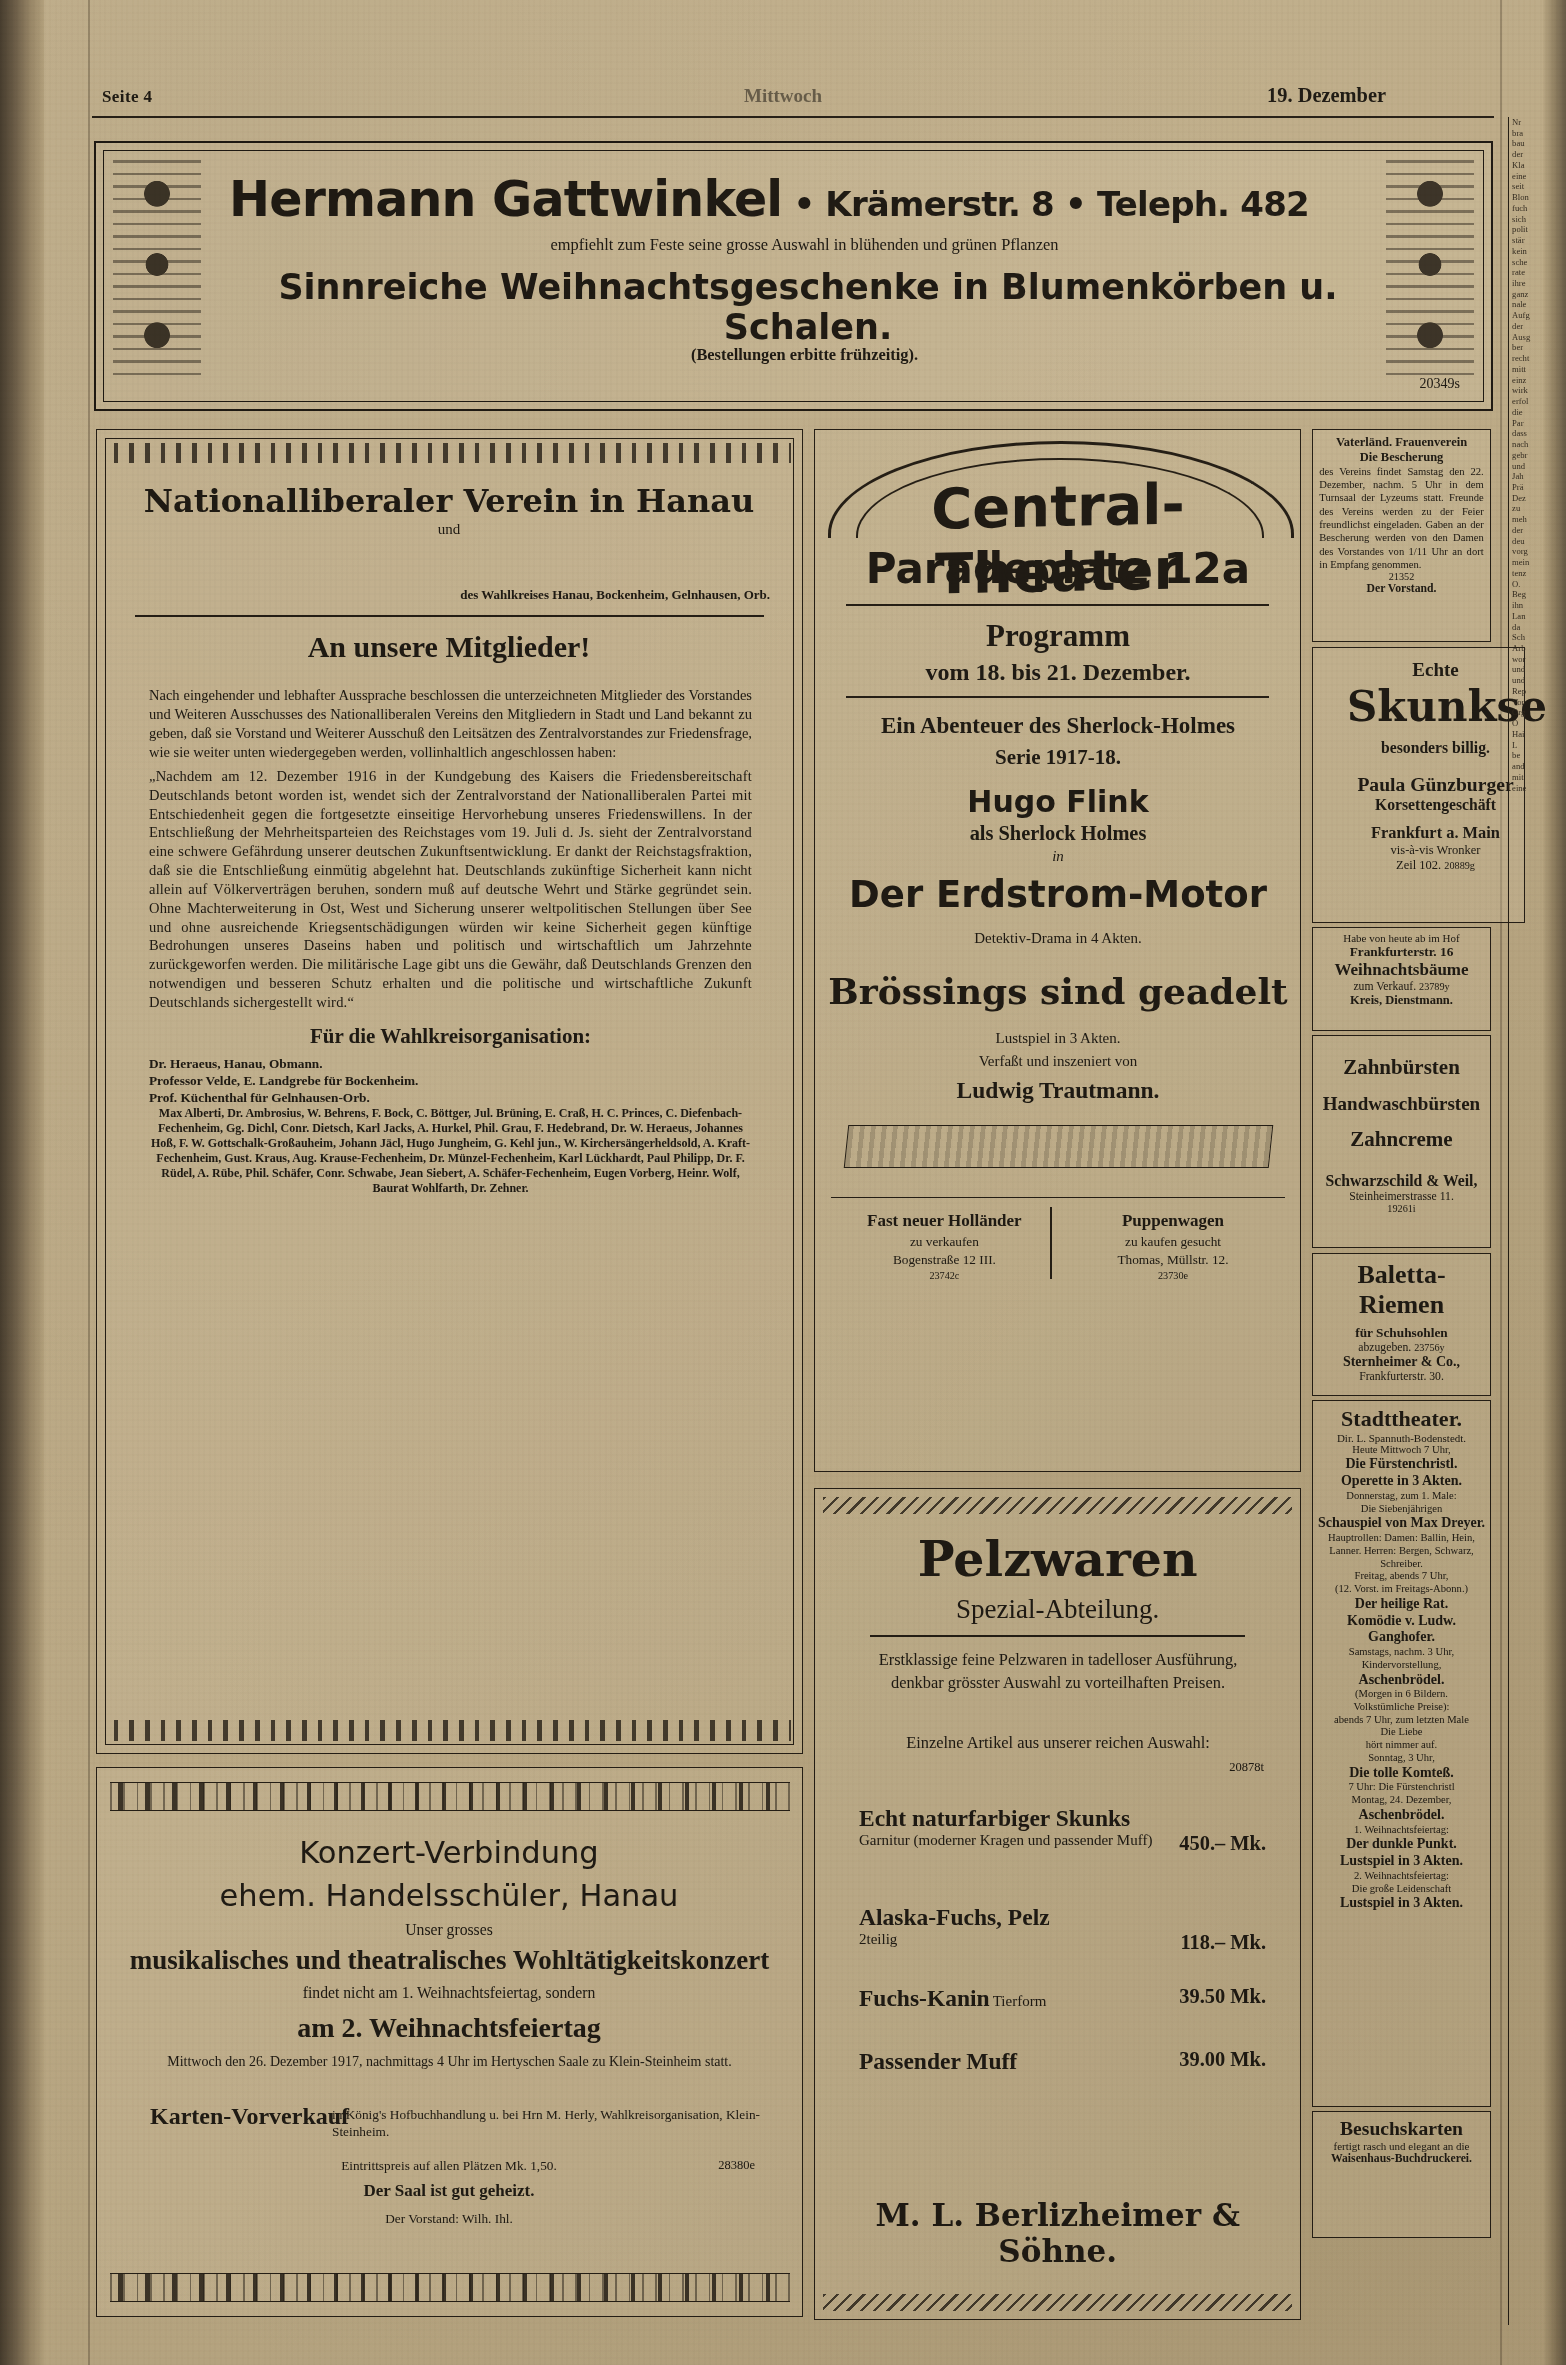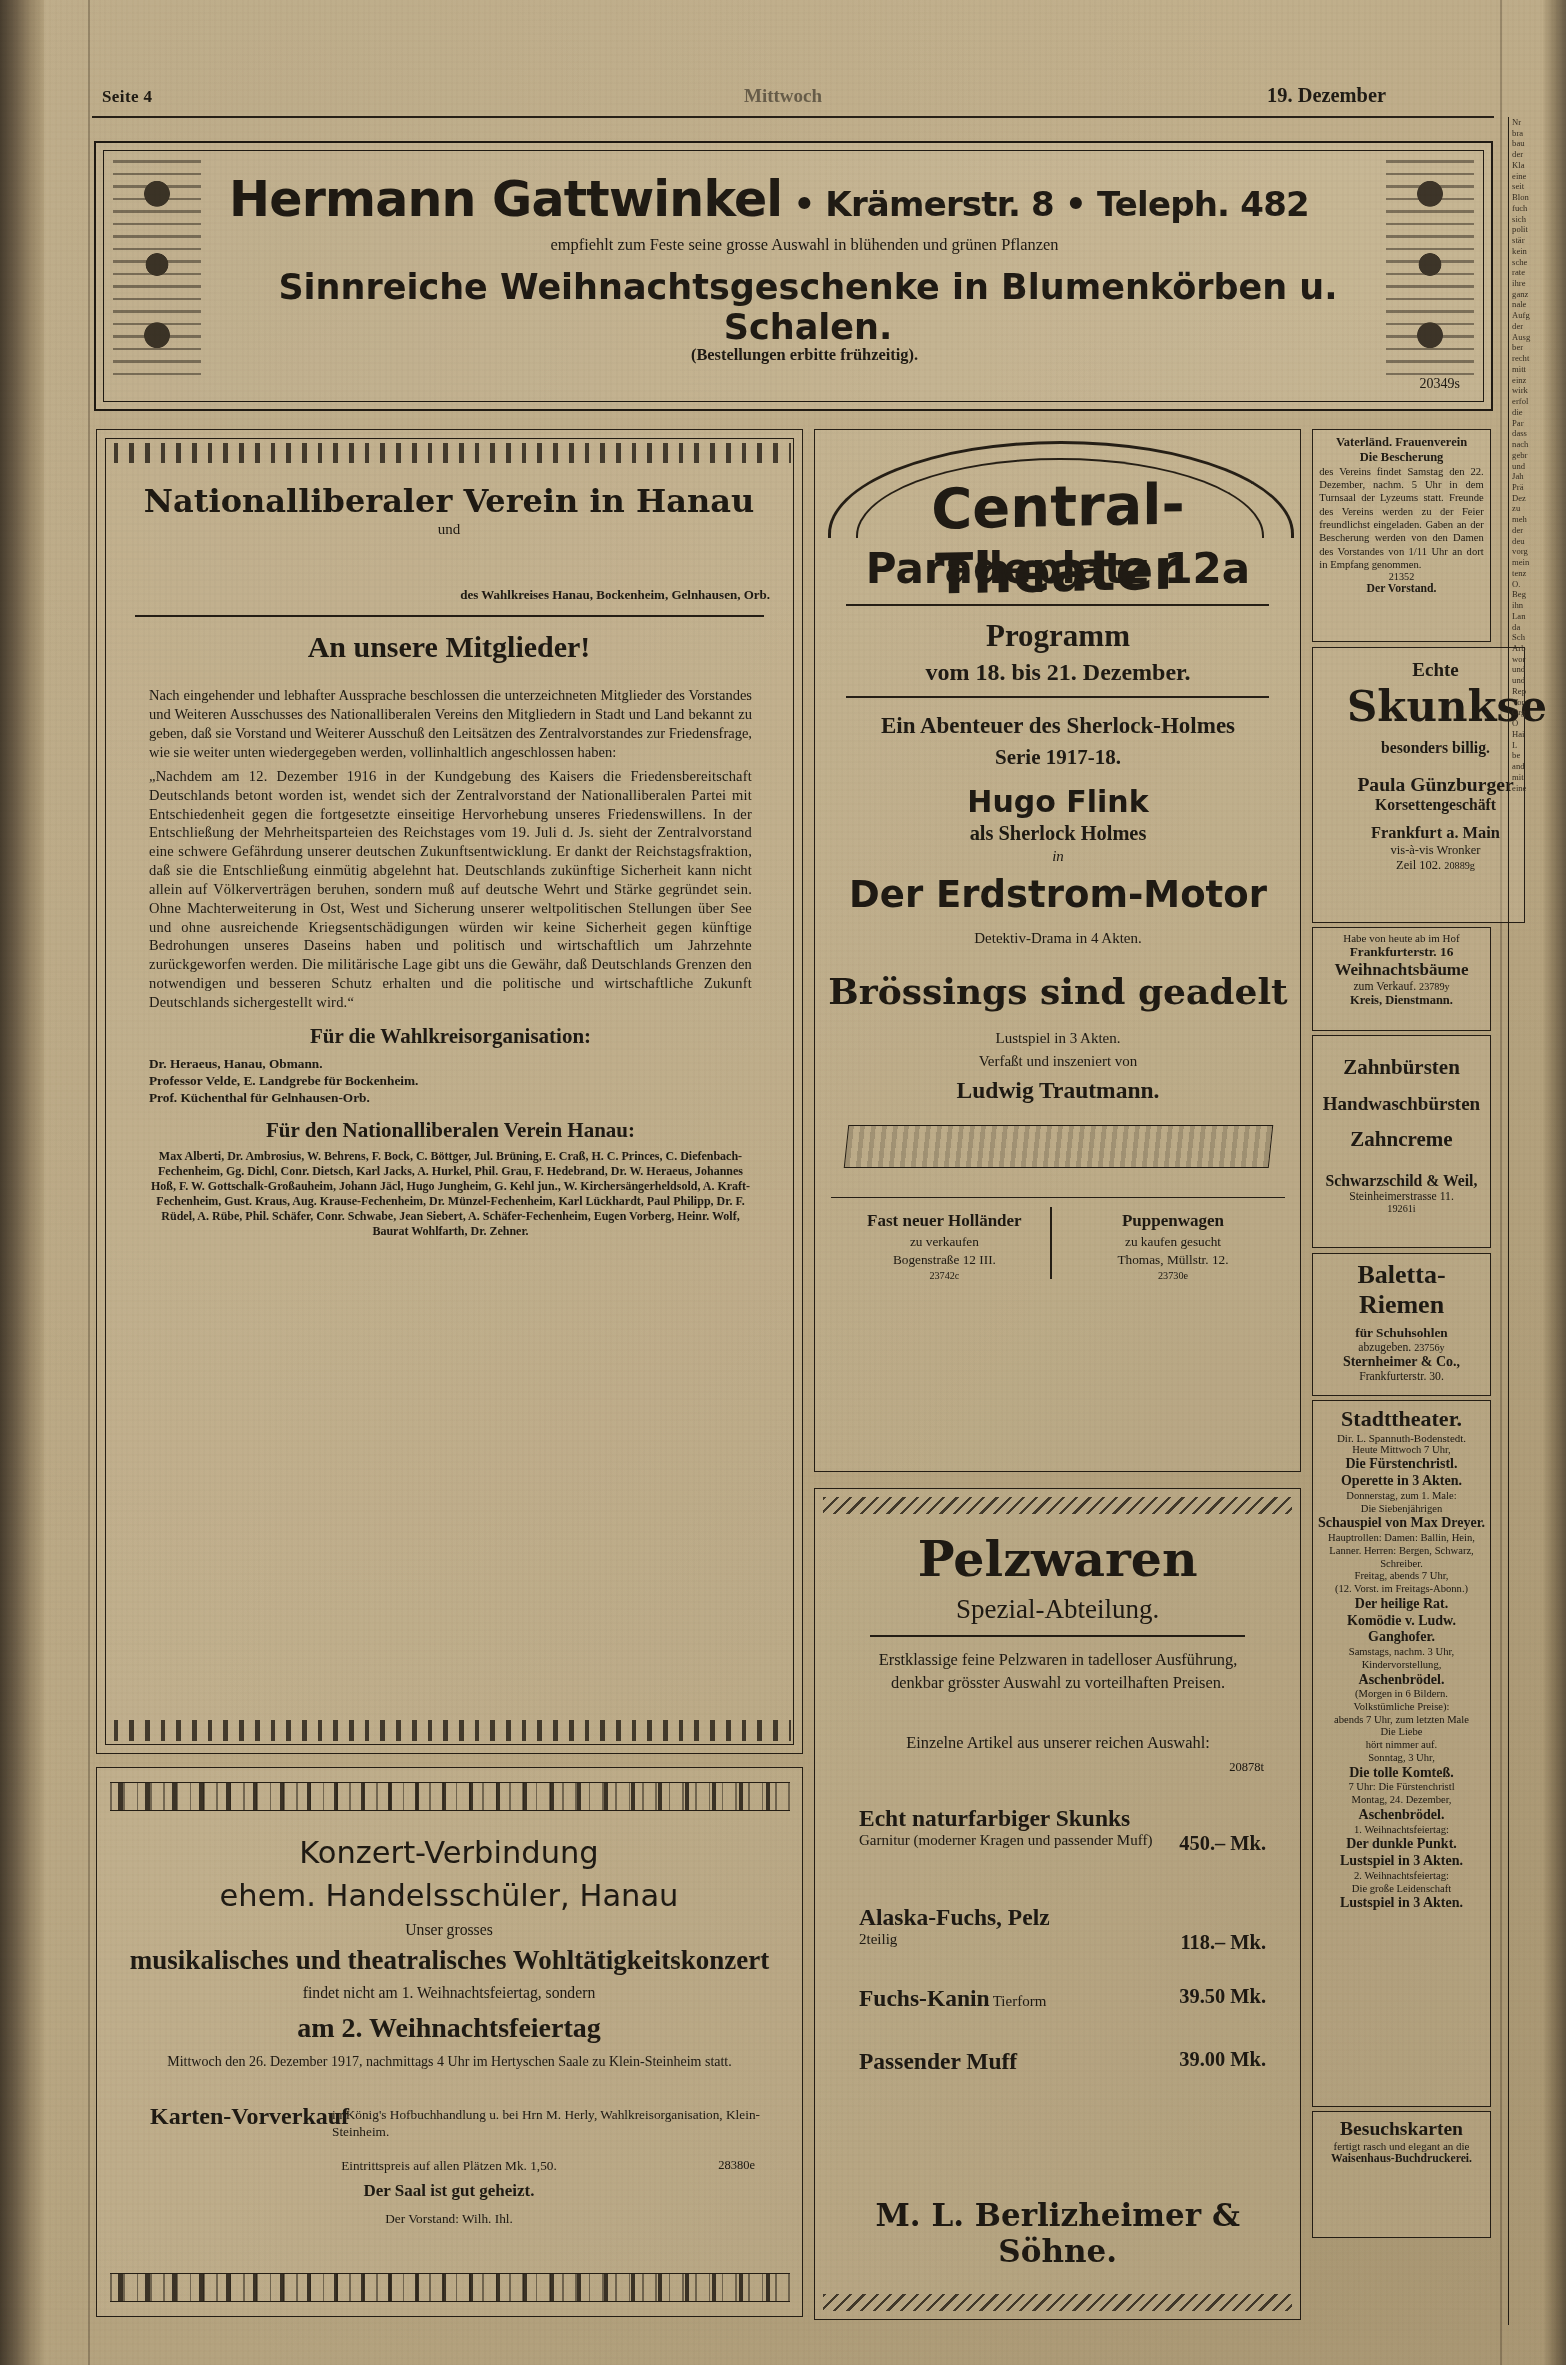--- a/index.html
+++ b/index.html
@@ -307,21 +307,20 @@
 
     <div class="v-body">
       <p>Nach eingehender und lebhafter Aussprache beschlossen die unterzeichneten Mitglieder des Vorstandes und Weiteren Ausschusses des Nationalliberalen Vereins den Mitgliedern in Stadt und Land bekannt zu geben, daß sie Vorstand und Weiterer Ausschuß den Leitsätzen des Zentralvorstandes zur Friedensfrage, wie sie weiter unten wiedergegeben werden, vollinhaltlich angeschlossen haben:</p>
       <p class="v-quote">„Nachdem am 12. Dezember 1916 in der Kundgebung des Kaisers die Friedensbereitschaft Deutschlands betont worden ist, wendet sich der Zentralvorstand der Nationalliberalen Partei mit Entschiedenheit gegen die fortgesetzte einseitige Hervorhebung unseres Friedenswillens. In der Entschließung der Mehrheitsparteien des Reichstages vom 19. Juli d. Js. sieht der Zentralvorstand eine schwere Gefährdung unserer deutschen Zukunftsentwicklung. Er dankt der Reichstagsfraktion, daß sie die Entschließung einmütig abgelehnt hat. Deutschlands zukünftige Sicherheit kann nicht allein auf Völkerverträgen beruhen, sondern muß auf deutsche Wehrt und Stärke gegründet sein. Ohne Machterweiterung in Ost, West und Sicherung unserer weltpolitischen Stellungen über See und ohne ausreichende Kriegsentschädigungen würden wir keine Sicherheit gegen künftige Bedrohungen unseres Daseins haben und politisch und wirtschaftlich um Jahrzehnte zurückgeworfen werden. Die militärische Lage gibt uns die Gewähr, daß Deutschlands Grenzen den notwendigen und besseren Schutz erhalten und die politische und wirtschaftliche Zukunft Deutschlands sichergestellt wird.“</p>
 
       <div class="v-h3">Für die Wahlkreisorganisation:</div>
       <div class="v-names">Dr. Heraeus, Hanau, Obmann.</div>
       <div class="v-names">Professor Velde, E. Landgrebe für Bockenheim.</div>
       <div class="v-names">Prof. Küchenthal für Gelnhausen-Orb.</div>
 
-      <div class="v-h3">Für den Nationalliberalen Verein Hanau:</div>
       <div class="v-names-small">Max Alberti, Dr. Ambrosius, W. Behrens, F. Bock, C. Böttger, Jul. Brüning, E. Craß, H. C. Princes, C. Diefenbach-Fechenheim, Gg. Dichl, Conr. Dietsch, Karl Jacks, A. Hurkel, Phil. Grau, F. Hedebrand, Dr. W. Heraeus, Johannes Hoß, F. W. Gottschalk-Großauheim, Johann Jäcl, Hugo Jungheim, G. Kehl jun., W. Kirchersängerheldsold, A. Kraft-Fechenheim, Gust. Kraus, Aug. Krause-Fechenheim, Dr. Münzel-Fechenheim, Karl Lückhardt, Paul Philipp, Dr. F. Rüdel, A. Rübe, Phil. Schäfer, Conr. Schwabe, Jean Siebert, A. Schäfer-Fechenheim, Eugen Vorberg, Heinr. Wolf, Baurat Wohlfarth, Dr. Zehner.</div>
     </div>
   </div>
 
   <div class="box" id="ad-konzert">
     <div class="knot-strip ks-top"></div>
     <div class="knot-strip ks-bot"></div>
     <div class="k-t1">Konzert-Verbindung</div>
     <div class="k-t2">ehem. Handelsschüler, Hanau</div>
     <div class="k-t3">Unser grosses</div>

